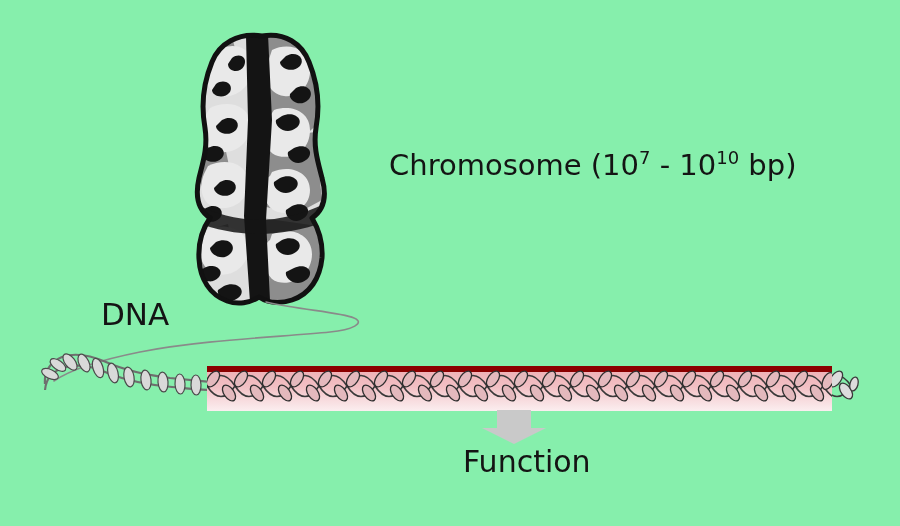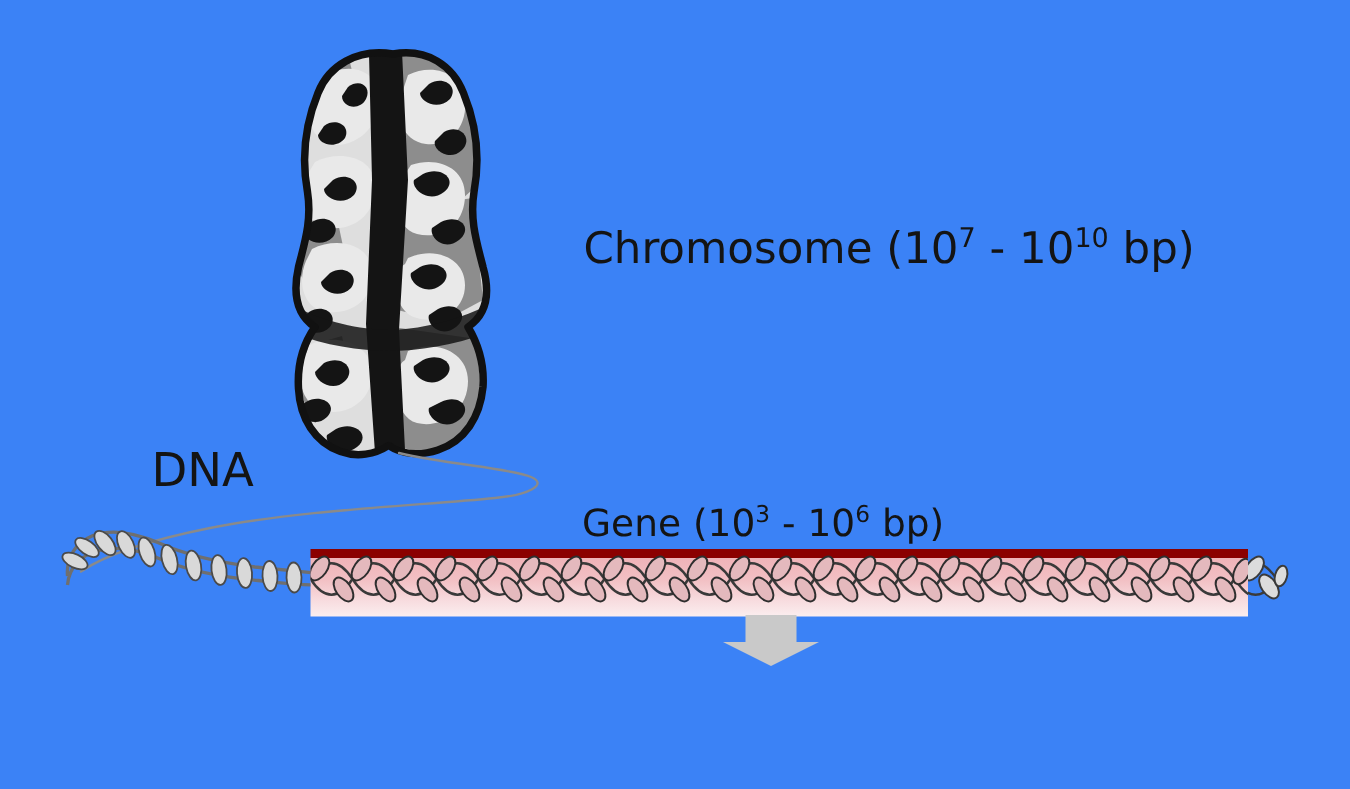--- a/index.html
+++ b/index.html
@@ -5,21 +5,21 @@
 <style>
   html, body {
     margin: 0;
     padding: 0;
     background: #ffffff;
   }
   #canvas {
     position: relative;
     width: 900px;
     height: 526px;
-    background: #3b82f6;
+    background: #86efac;
     overflow: hidden;
     font-family: "DejaVu Sans", "Liberation Sans", sans-serif;
   }
   .svg-layer {
     position: absolute;
     left: 0;
     top: 0;
     width: 900px;
     height: 526px;
   }
@@ -306,20 +306,18 @@
   </svg>
 
   <svg class="svg-layer" viewBox="0 0 900 526" aria-hidden="true">
     <path d="M497,410 L531,410 L531,428 L546,428 L514,444 L482,428 L497,428 Z" fill="#c9c9c9"></path>
   </svg>
 
   <div class="label" id="chromosome-label">
     <span>Chromosome  (10</span><span class="sup">7</span><span> - 10</span><span class="sup">10</span><span> bp)</span>
   </div>
 
-  <div class="label" id="gene-label">
-    <span>Gene  (10</span><span class="sup">3</span><span> - 10</span><span class="sup">6</span><span> bp)</span>
-  </div>
 
   <div class="label" id="dna-label">DNA</div>
 
+  <div class="label" id="function-label">Function</div>
 
 </div>
 
 </body></html>

